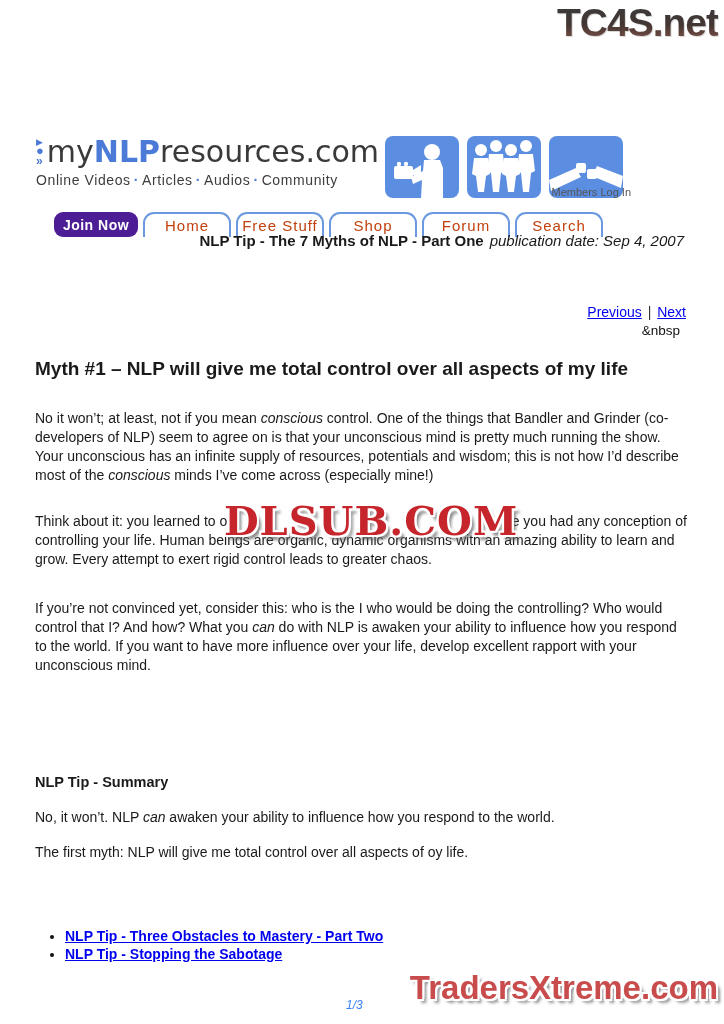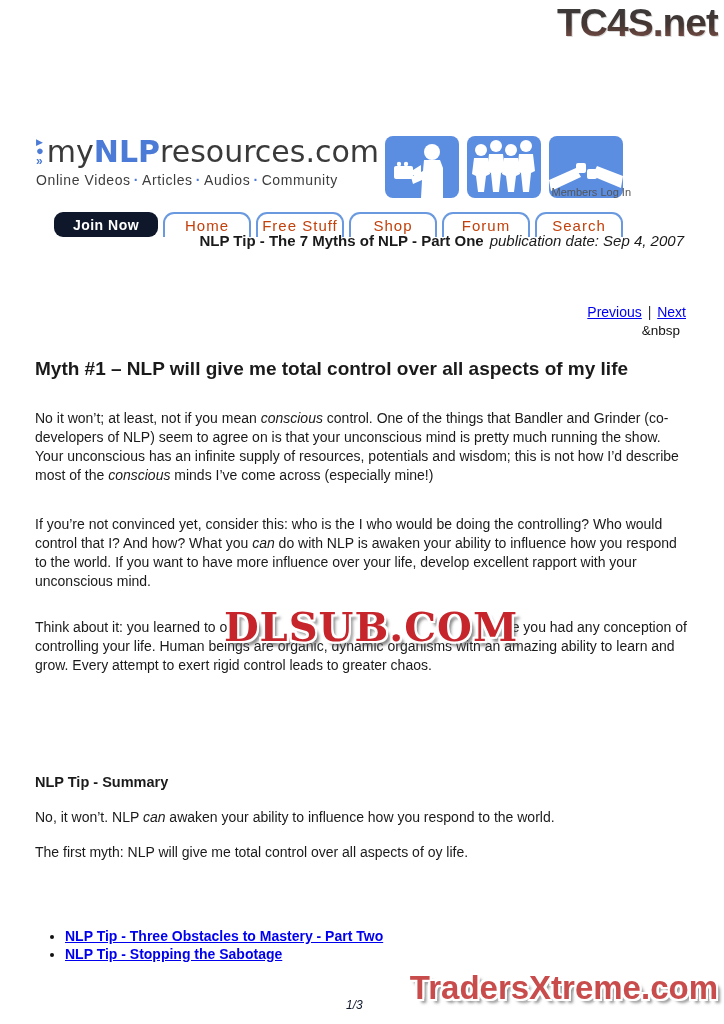--- a/index.html
+++ b/index.html
@@ -31,21 +31,21 @@
   .logo-tagline { margin-top:3px; font-size:14px; color:#3d3d3d; letter-spacing:.6px; }
   .logo-tagline .sep { color:#4b7bd6; font-weight:bold; padding:0 3px; }
 
   .tiles { position:absolute; left:385px; top:136px; display:flex; gap:8px; }
   .tile { width:74px; height:62px; background:#5b8de0; border-radius:8px; display:flex; align-items:center; justify-content:center; }
   .tile svg { display:block; }
   .members { position:absolute; left:385px; top:183px; width:246px; text-align:right; font-size:11px; color:#555; }
 
   .nav { position:absolute; left:54px; top:212px; display:flex; gap:5px; align-items:flex-start; }
   .join-btn {
-    width:104px; height:25px; background:#0f172a; color:#fff; border:none; border-radius:9px;
+    width:84px; height:25px; background:#4c1d95; color:#fff; border:none; border-radius:9px;
     font-family:"Liberation Sans", sans-serif; font-weight:bold; font-size:14px; letter-spacing:.5px;
     display:flex; align-items:center; justify-content:center; cursor:pointer;
   }
   .tab {
     width:88px; height:25px; background:#fff; border:2px solid #6a99e0; border-bottom:none;
     border-radius:11px 11px 0 0; color:#c2410c; font-size:15px; letter-spacing:1px;
     display:flex; align-items:center; justify-content:center; text-decoration:none; cursor:pointer;
   }
 
   .title-line { position:absolute; top:231px; right:40px; font-size:15px; white-space:nowrap; }
@@ -79,21 +79,21 @@
     font-family:"DejaVu Serif", serif; font-weight:bold; font-size:40px; letter-spacing:1px;
     color:#c6252b; white-space:nowrap; z-index:5;
     text-shadow:
       -2px -2px 0 #fff, -2px 0 0 #fff, -2px 2px 0 #fff,
        0 -2px 0 #fff,  0 2px 0 #fff,
        2px -2px 0 #fff, 2px 0 0 #fff, 2px 2px 0 #fff,
        4px 5px 3px rgba(100,100,100,.75);
   }
 
   
-  .page-num { position:absolute; left:346px; top:996px; font-size:12px; font-style:italic; color:#0f172a; }
+  .page-num { position:absolute; left:346px; top:996px; font-size:12px; font-style:italic; color:#3b82f6; }
   .traders {
     position:absolute; right:6px; top:978px;
     font-weight:bold; font-size:33px; letter-spacing:0;
     color:#c94c4c; white-space:nowrap;
     text-shadow:
       -2px -2px 0 #fff, -2px 0 0 #fff, -2px 2px 0 #fff,
        0 -2px 0 #fff,  0 2px 0 #fff,
        2px -2px 0 #fff, 2px 0 0 #fff, 2px 2px 0 #fff,
        4px 4px 3px rgba(120,120,120,.8);
   }
@@ -179,23 +179,23 @@
     <a class="link">Previous</a>
     <span class="sep">|</span>
     <a class="link">Next</a>
   </div>
   <div class="nbsp-line">&amp;nbsp</div>
 
   <h2 class="myth-heading">Myth #1 – NLP will give me total control over all aspects of my life</h2>
 
   <p class="para p1"><span>No it won’t; at least, not if you mean </span><i>conscious</i><span> control. One of the things that Bandler and Grinder (co-developers of NLP) seem to agree on is that your unconscious mind is pretty much running the show. Your unconscious has an infinite supply of resources, potentials and wisdom; this is not how I’d describe most of the </span><i>conscious</i><span> minds I’ve come across (especially mine!)</span></p>
 
+  <p class="para p2"><span>Think about it: you learned to op</span><span class="wm-gap"><span class="dlsub">DLSUB.COM</span></span><span>re you had any conception of controlling your life. Human beings are organic, dynamic organisms with an amazing ability to learn and grow. Every attempt to exert rigid control leads to greater chaos.</span></p>
+
   <p class="para p3"><span>If you’re not convinced yet, consider this: who is the I who would be doing the controlling? Who would control that I? And how? What you </span><i>can</i><span> do with NLP is awaken your ability to influence how you respond to the world. If you want to have more influence over your life, develop excellent rapport with your unconscious mind.</span></p>
-
-  <p class="para p2"><span>Think about it: you learned to op</span><span class="wm-gap"><span class="dlsub">DLSUB.COM</span></span><span>re you had any conception of controlling your life. Human beings are organic, dynamic organisms with an amazing ability to learn and grow. Every attempt to exert rigid control leads to greater chaos.</span></p>
 
   <h3 class="summary-heading">NLP Tip - Summary</h3>
   <p class="summary-p"><span>No, it won’t. NLP </span><i>can</i><span> awaken your ability to influence how you respond to the world.</span></p>
   <p class="summary-p">The first myth: NLP will give me total control over all aspects of oy life.</p>
 
   <ul class="related">
     <li><a class="link">NLP Tip - Three Obstacles to Mastery - Part Two</a></li>
     <li><a class="link">NLP Tip - Stopping the Sabotage</a></li>
   </ul>
 

